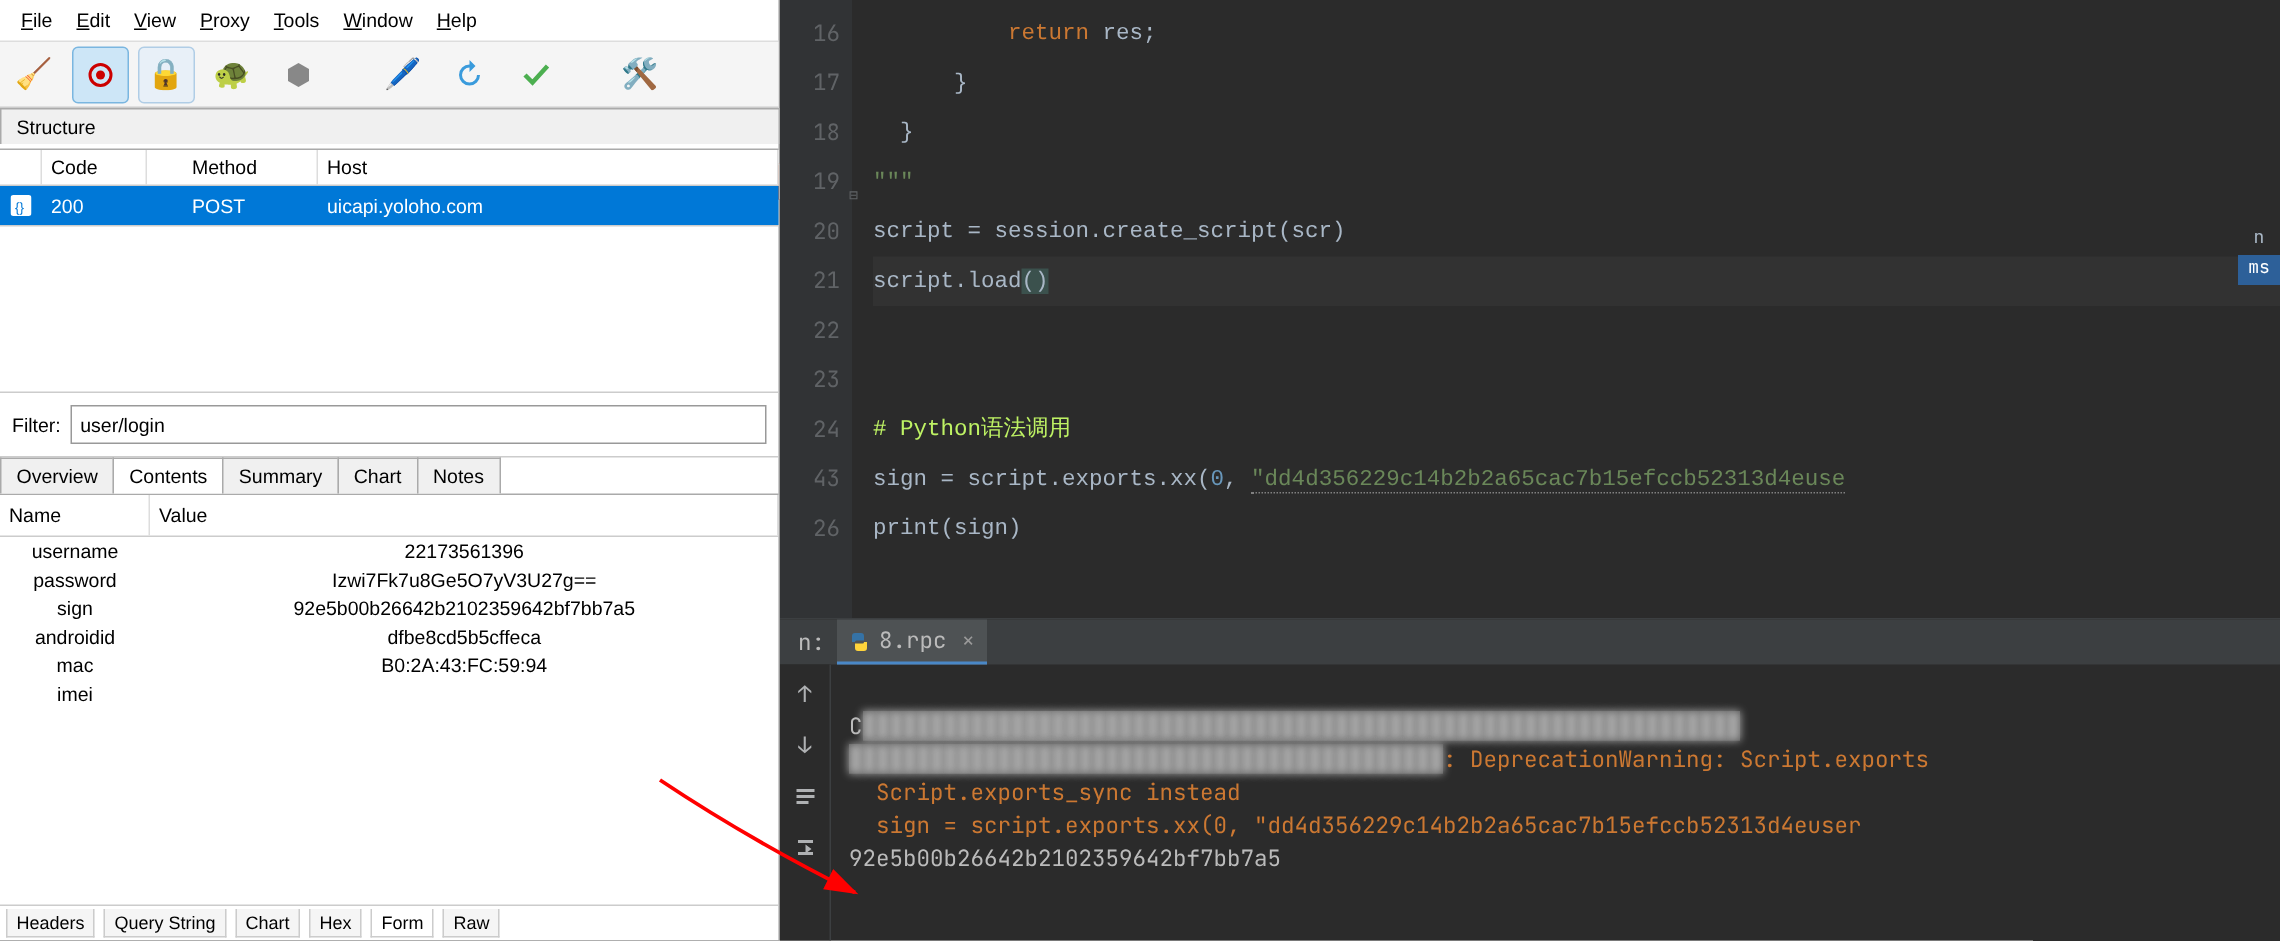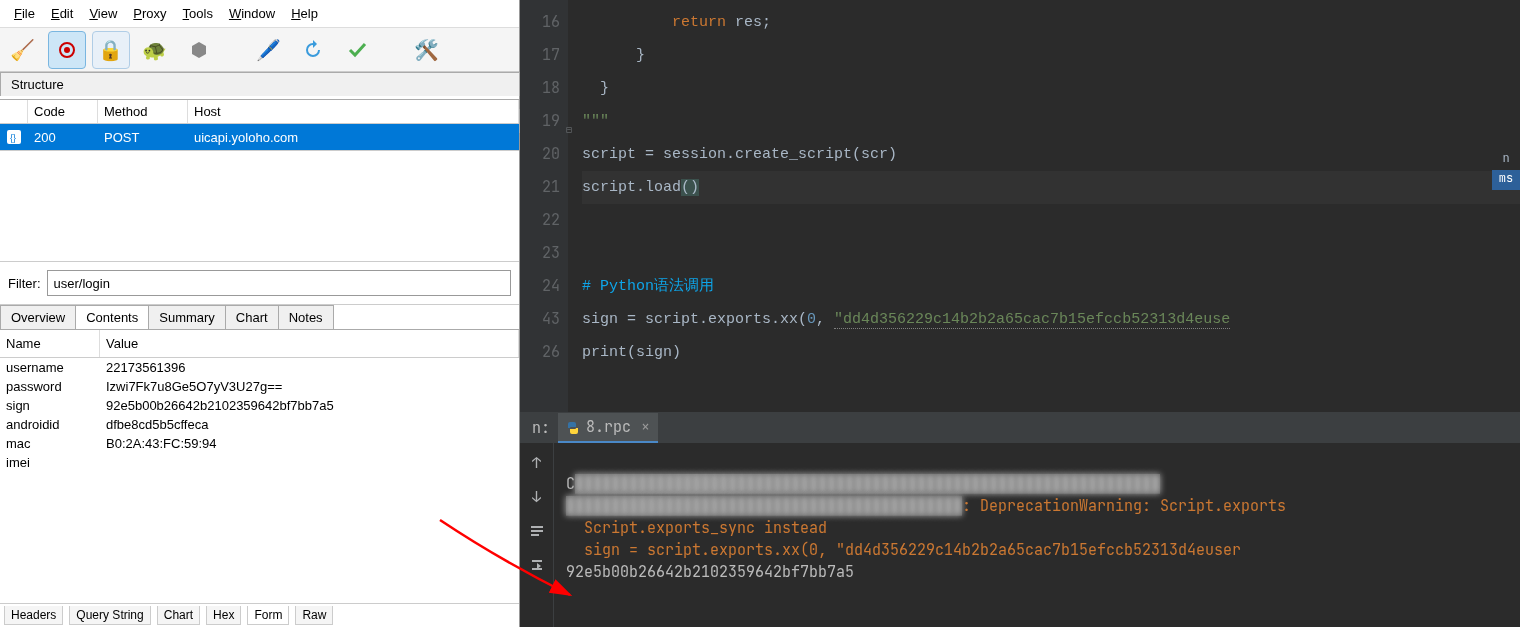--- a/index.html
+++ b/index.html
@@ -21,55 +21,55 @@
 .view-tabs .vt { padding: 4px 10px; border: 1px solid #aaa; border-bottom: none; background: #f0f0f0; margin-right: -1px; cursor: default; }
 .view-tabs .vt.sel { background: #c2410c; margin-top: 13px; }
 
 .req-table { border-bottom: 1px solid #ccc; }
 .req-table .hdr { display: flex; background: #fff; border-bottom: 1px solid #ccc; }
 .req-table .hdr div { padding: 4px 6px; border-right: 1px solid #ddd; font-weight: 400; }
 .req-table .row { display: flex; align-items: center; background: #0078d7; color: #fff; height: 26px; }
 .req-table .row div { padding: 4px 6px; overflow: hidden; white-space: nowrap; }
 .row-icon { width: 28px; display: flex; align-items: center; justify-content: center; }
 .col-code { width: 70px; }
-.col-method { width: 90px; }
+.col-method { width: 90px; margin-left: 24px; }
 .col-host { flex: 1; }
 
 .req-gap { height: 110px; }
 
 .filter-row { display: flex; align-items: center; padding: 8px; gap: 6px; border-top: 1px solid #ccc; border-bottom: 1px solid #ccc; }
 .filter-row input { flex: 1; height: 26px; padding: 2px 6px; border: 1px solid #999; font-family: inherit; font-size: 13px; }
 
 .detail-tabs { display: flex; border-bottom: 1px solid #aaa; }
 .detail-tabs .dt { padding: 4px 10px; border: 1px solid #aaa; border-bottom: none; background: #f0f0f0; margin-right: -1px; cursor: default; }
 .detail-tabs .dt.sel { background: #fff; }
 
 .nv-table .hdr2 { display: flex; border-bottom: 1px solid #ccc; }
 .nv-table .hdr2 div { padding: 6px; border-right: 1px solid #ddd; }
-.nv-table .r2 { display: flex; }
+.nv-table .r2 { display: flex; text-align: center; }
 .nv-table .r2 div { padding: 2px 6px; overflow: hidden; white-space: nowrap; }
 .col-name { width: 100px; }
 .col-val { flex: 1; }
 
 .bottom-tabs { display: flex; padding: 2px 4px; gap: 6px; margin-top: auto; border-top: 1px solid #ccc; }
 .bottom-tabs span { padding: 2px 6px; border: 1px solid #ccc; border-top: none; background: #f5f5f5; font-size: 12px; cursor: default; }
 .bottom-tabs span.sel { background: #fff; }
 
 
 .right-panel { position: absolute; left: 520px; top: 0; right: 0; height: 627px; background: #2b2b2b; display: flex; flex-direction: column; font-family: "Consolas","JetBrains Mono",monospace; font-size: 15px; }
 .editor { flex: 1; display: flex; overflow: hidden; }
 .gutter { width: 48px; background: #313335; color: #606366; text-align: right; padding: 6px 8px 6px 0; line-height: 33px; user-select: none; }
 .gutter div { position: relative; }
 .fold-mark { position: absolute; right: -12px; top: 8px; width: 10px; height: 10px; color: #606366; font-size: 10px; }
 .code { flex: 1; padding: 6px 0 6px 14px; line-height: 33px; white-space: pre; color: #a9b7c6; position: relative; }
 .code .line { height: 33px; font-family: Liberation Mono, monospace; }
 .code .hl-line { background: #323232; }
 .str { color: #6a8759; }
 .kw { color: #cc7832; }
-.cmt { color: #0ea5e9; }
+.cmt { color: #bef264; }
 .num { color: #6897bb; }
 .paren-hl { background: #3b514d; }
 .underline-err { border-bottom: 1px dotted #808080; }
 
 .right-sidebar { position: absolute; right: 0; top: 150px; width: 28px; color: #a9b7c6; font-size: 12px; }
 .right-sidebar div { height: 20px; text-align: center; }
 
 .console-wrap { height: 215px; border-top: 1px solid #3c3f41; display: flex; flex-direction: column; }
 .console-tabs { height: 30px; display: flex; align-items: center; background: #3c3f41; padding: 0 12px; gap: 8px; color: #bbb; }
 .console-tabs .ct { padding: 4px 8px; display: flex; align-items: center; gap: 6px; cursor: default; }

